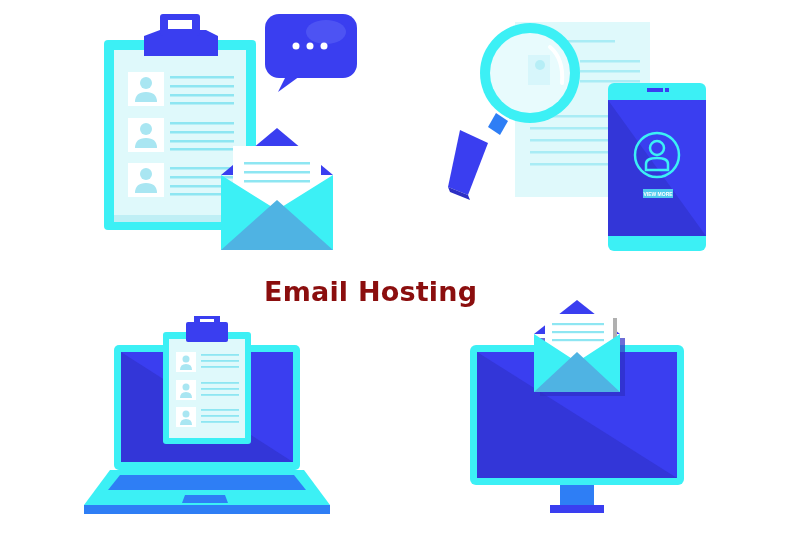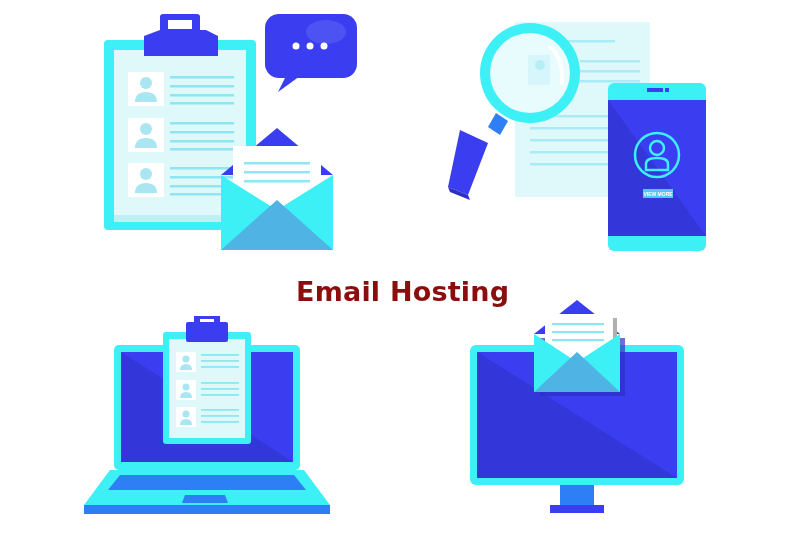--- a/index.html
+++ b/index.html
@@ -1,19 +1,19 @@
 <!DOCTYPE html>
 <html><head>
 <meta charset="utf-8">
 <style>
   html, body { margin: 0; padding: 0; background: #ffffff; }
   body { width: 800px; height: 550px; position: relative; overflow: hidden; font-family: "Liberation Sans", sans-serif; }
   .illus { position: absolute; }
   .title {
-    position: absolute; left: 296px; top: 276px;
+    position: absolute; left: 264px; top: 276px;
     font-family: "DejaVu Sans", sans-serif; font-weight: bold;
     font-size: 27px; color: #8b0e0e; letter-spacing: 0.2px; white-space: nowrap;
   }
   .btn-text { font-family: "Liberation Sans", sans-serif; font-size: 5px; font-weight: bold; fill: #ffffff; }
 </style>
 </head>
 <body>
 
 <svg class="illus" style="left:100px;top:10px" width="270" height="245" viewBox="0 0 270 245">
   <g>

